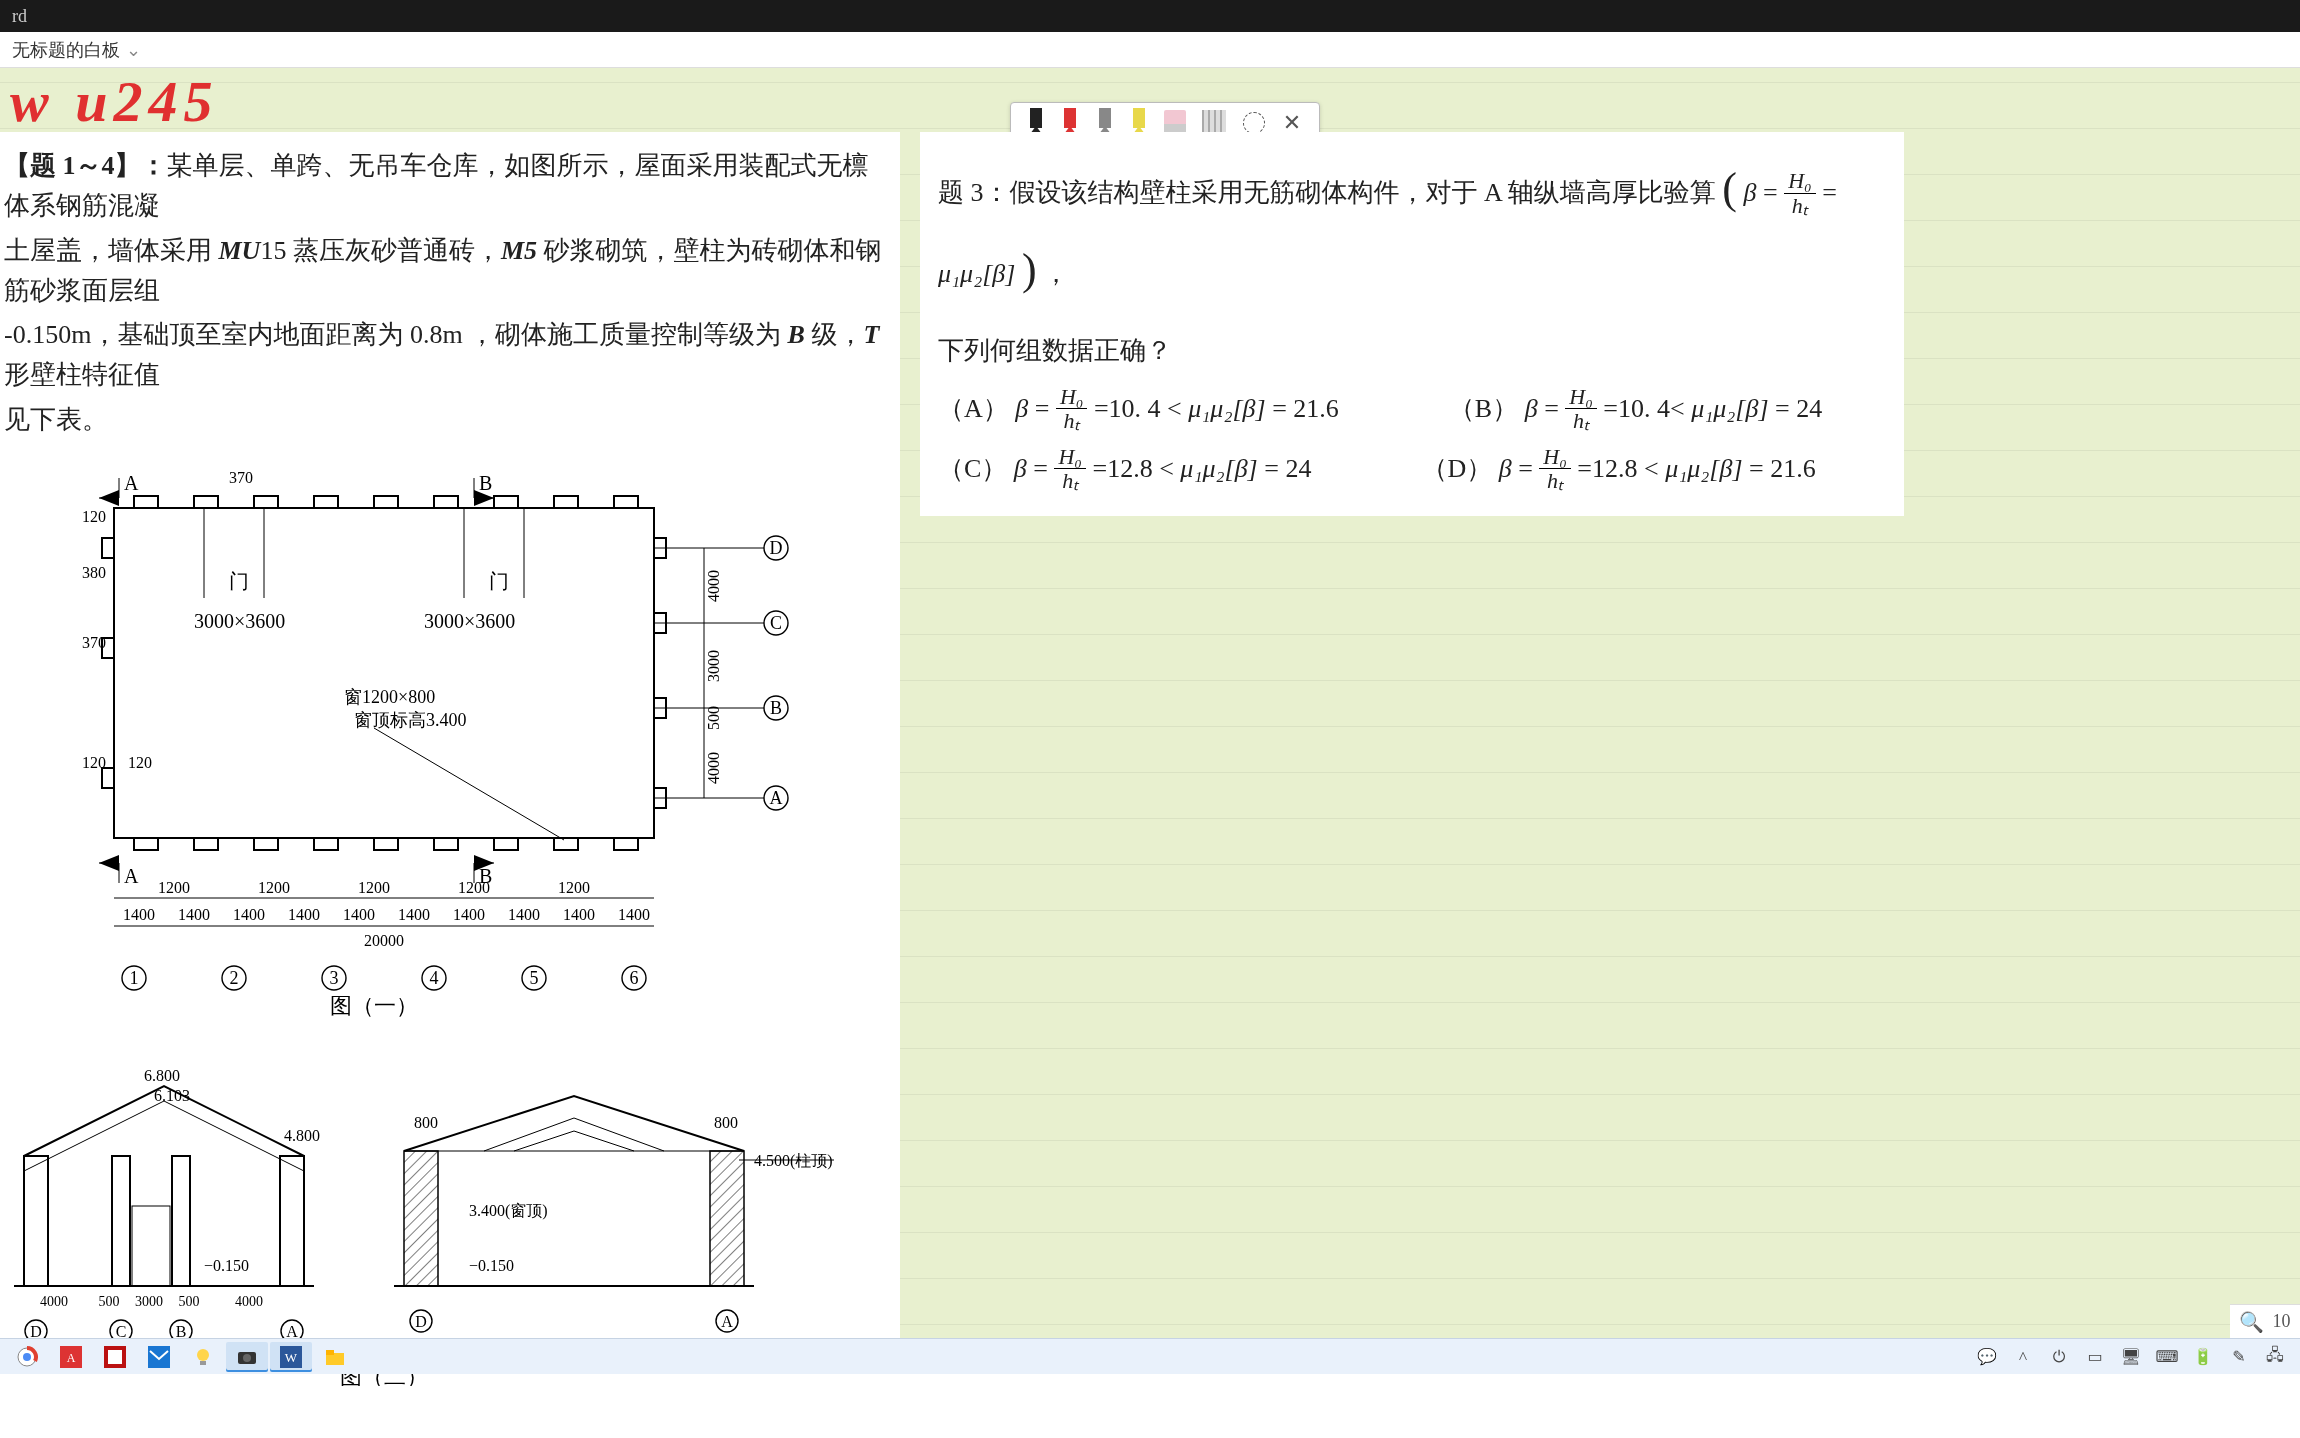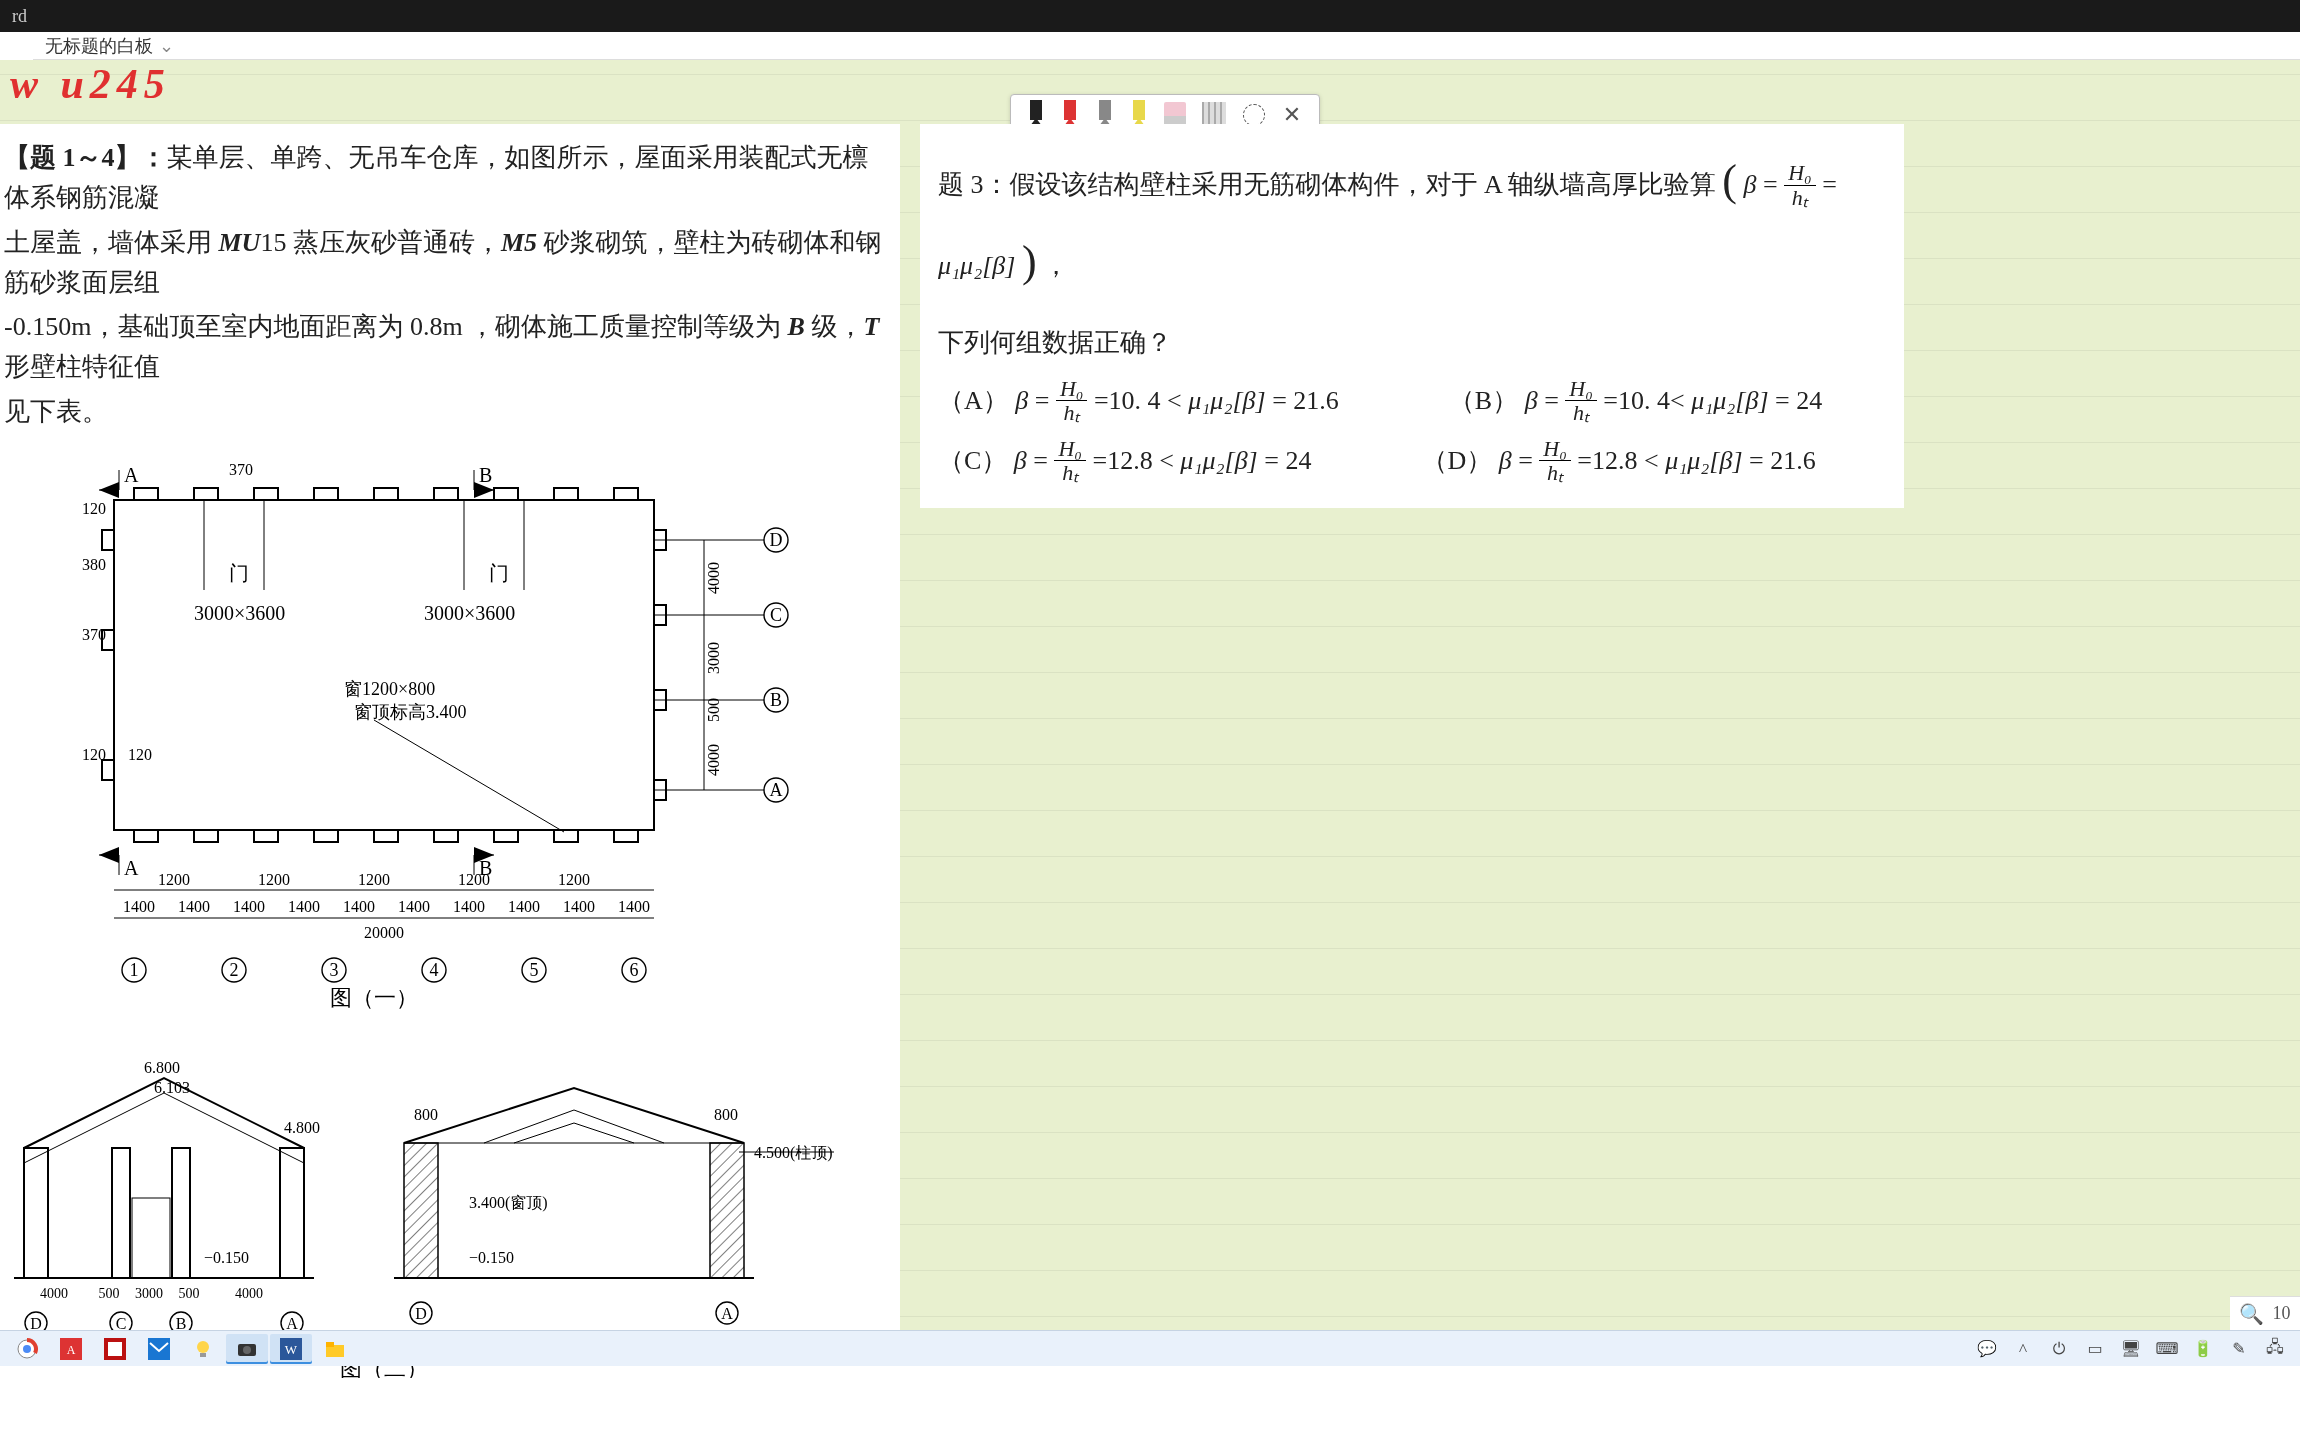--- a/index.html
+++ b/index.html
@@ -1,22 +1,22 @@
 <!DOCTYPE html>
 <html><head>
 <meta charset="utf-8">
 <style>
   * { margin:0; padding:0; box-sizing:border-box; }
   html,body { width:2300px; height:1438px; font-family:"Microsoft YaHei","SimSun",serif; overflow:hidden; background:#fff; }
   .titlebar { height:32px; background:#1a1a1a; color:#ccc; font-size:18px; display:flex; align-items:center; padding:0 12px; }
-  .menubar { height:28px; background:#fff; border-bottom:1px solid #ddd; display:flex; align-items:center; padding:0 12px; font-size:18px; color:#333;margin-left:33px; }
+  .menubar { height:36px; background:#fff; border-bottom:1px solid #ddd; display:flex; align-items:center; padding:0 12px; font-size:18px; color:#333; }
   .menubar .chev { margin-left:6px; color:#888; }
   .canvas { position:relative; height:1306px; background:#e8f0cf; }
   .rules { position:absolute; inset:0; background-image:linear-gradient(to bottom,rgba(0,0,0,0.06) 1px,transparent 1px); background-size:100% 46px; background-position:0 14px; }
-  .handwrite { position:absolute; left:10px; top:0; font-family:cursive; font-size:42px; font-style:italic; font-weight:600; color:#e03030; letter-spacing:6px; }
+  .handwrite { position:absolute; left:10px; top:0; font-family:cursive; font-size:58px; font-style:italic; font-weight:600; color:#e03030; letter-spacing:6px; }
   .leftdoc { position:absolute; left:0; top:64px; width:900px; background:#fff; padding:14px 8px 0 4px; font-size:26px; line-height:1.55; color:#222; font-family:"SimSun",serif; }
   .leftdoc .para { margin-bottom:4px; }
   .leftdoc .bold { font-weight:700; }
   .floatbox { position:absolute; left:920px; top:64px; width:984px; background:#fff; padding:14px 18px 22px 18px; font-size:26px; line-height:1.85; color:#222; font-family:"SimSun",serif; }
   .floatbox .optrow { display:flex; gap:110px; margin-top:10px; }
   .floatbox .opt { white-space:nowrap; }
   .frac { display:inline-flex; flex-direction:column; vertical-align:middle; font-size:22px; line-height:1.05; position:relative; top:-2px;align-items:center; }
   .frac .num { border-bottom:1.5px solid #000; padding:0 4px; text-align:center; font-style:italic; }
   .frac .den { padding:0 4px; text-align:center; font-style:italic; }
   .ital { font-style:italic; }

